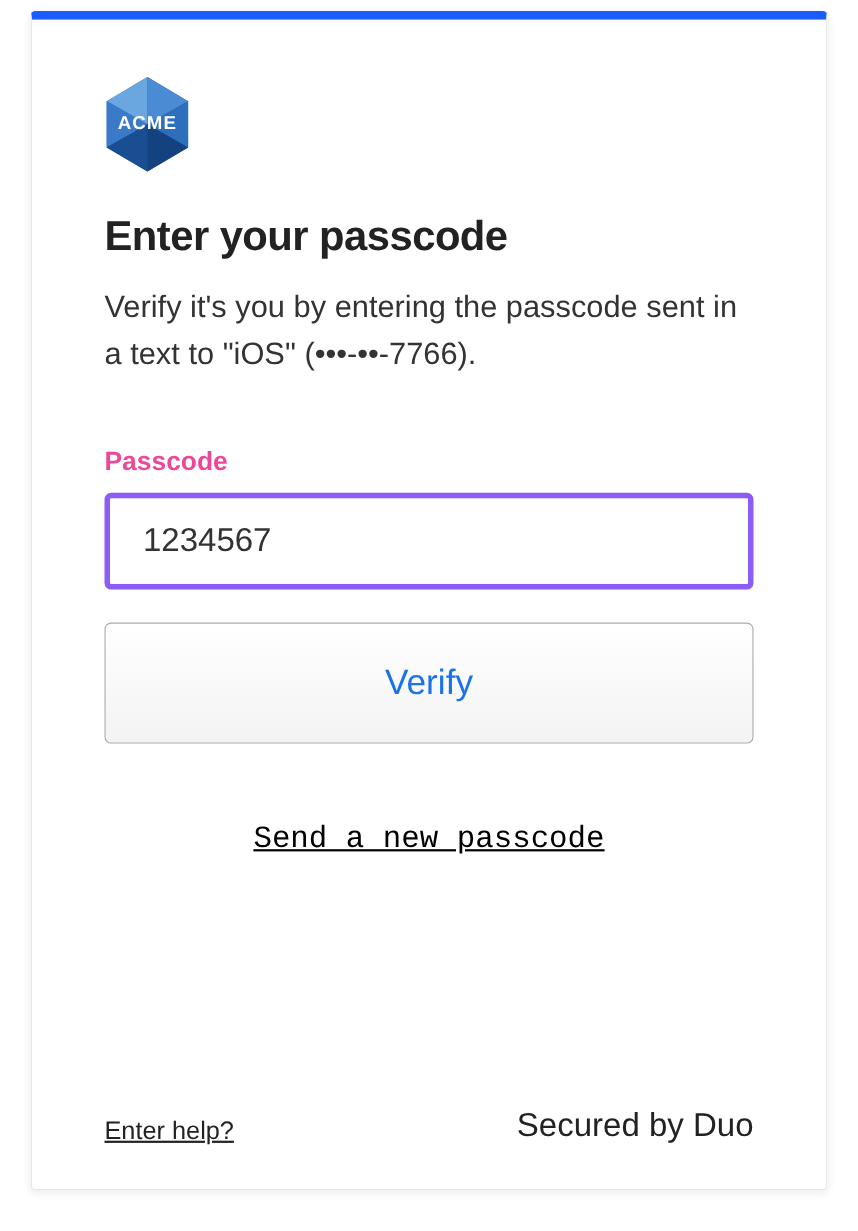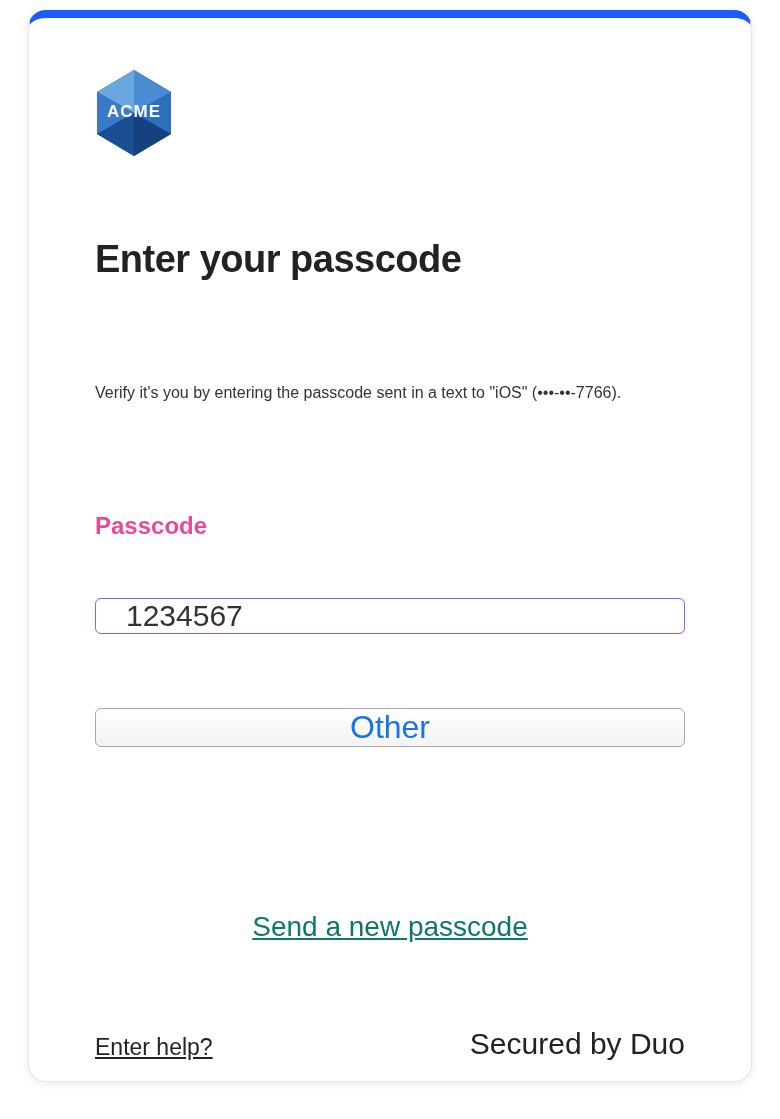--- a/index.html
+++ b/index.html
@@ -12,26 +12,25 @@
     }
     .card {
       position: absolute;
       left: 28px;
       top: 10px;
       width: 724px;
       height: 1072px;
       background: #fff;
       border: 1px solid #e5e5e5;
       border-top: 8px solid #1a5cff;
-      border-radius: 18px;
+      border-radius: 4px;
       box-shadow: 0 2px 8px rgba(0,0,0,0.08);
       padding: 50px 66px 40px 66px;
       display: flex;
       flex-direction: column;
-      gap: 44px;
     }
     .logo-wrap { margin-bottom: 36px; }
     .logo {
       width: 78px;
       height: 90px;
       position: relative;
     }
     .logo svg { width: 78px; height: 90px; display: block; }
     .logo-text {
       position: absolute;
@@ -44,36 +43,35 @@
       letter-spacing: 1px;
     }
     h1 {
       font-size: 38px;
       font-weight: 700;
       color: #222;
       margin-bottom: 20px;
       letter-spacing: -0.5px;
     }
     .instruction {
-      font-size: 16px;
+      font-size: 28px;
       line-height: 1.55;
       color: #333;
       margin-bottom: 62px;
-      margin-top: 36px;
     }
     .field-label {
       font-size: 24px;
       font-weight: 600;
       color: #ec4899;
       margin-bottom: 14px;
     }
     .passcode-input {
       width: 100%;
       height: 88px;
-      border: 1px solid #8b5cf6;
+      border: 5px solid #8b5cf6;
       border-radius: 6px;
       padding: 0 30px;
       font-size: 30px;
       color: #333;
       outline: none;
       background: #fff;
       margin-bottom: 30px;
     }
     .verify-btn {
       width: 100%;
@@ -87,27 +85,26 @@
       margin-bottom: 72px;
     }
     .links {
       display: flex;
       flex-direction: column;
       align-items: center;
       gap: 46px;
     }
     .link {
       font-size: 28px;
-      color: #0f766e;
+      color: #000000;
       text-decoration: underline;
       cursor: pointer;
       background: none;
       border: none;
-      font-family: Liberation Sans, sans-serif;
-      margin-top: 48px;
+      font-family: Liberation Mono, monospace;
     }
     .footer {
       margin-top: auto;
       display: flex;
       justify-content: space-between;
       align-items: flex-end;
       padding-top: 40px;
     }
     .help-link {
       font-size: 23px;
@@ -143,21 +140,21 @@
   </div>
 
   <h1>Enter your passcode</h1>
 
   <p class="instruction">Verify it's you by entering the passcode sent in a text to "iOS" (•••-••-7766).</p>
 
   <label class="field-label">Passcode</label>
 
   <input type="text" class="passcode-input" value="1234567" style="">
 
-  <button class="verify-btn">Other</button>
+  <button class="verify-btn">Verify</button>
 
   <div class="links">
     <button class="link">Send a new passcode</button>
   </div>
 
   <div class="footer">
     <button class="help-link">Enter help?</button>
     <span class="secured">Secured by Duo</span>
   </div>
 </div>

